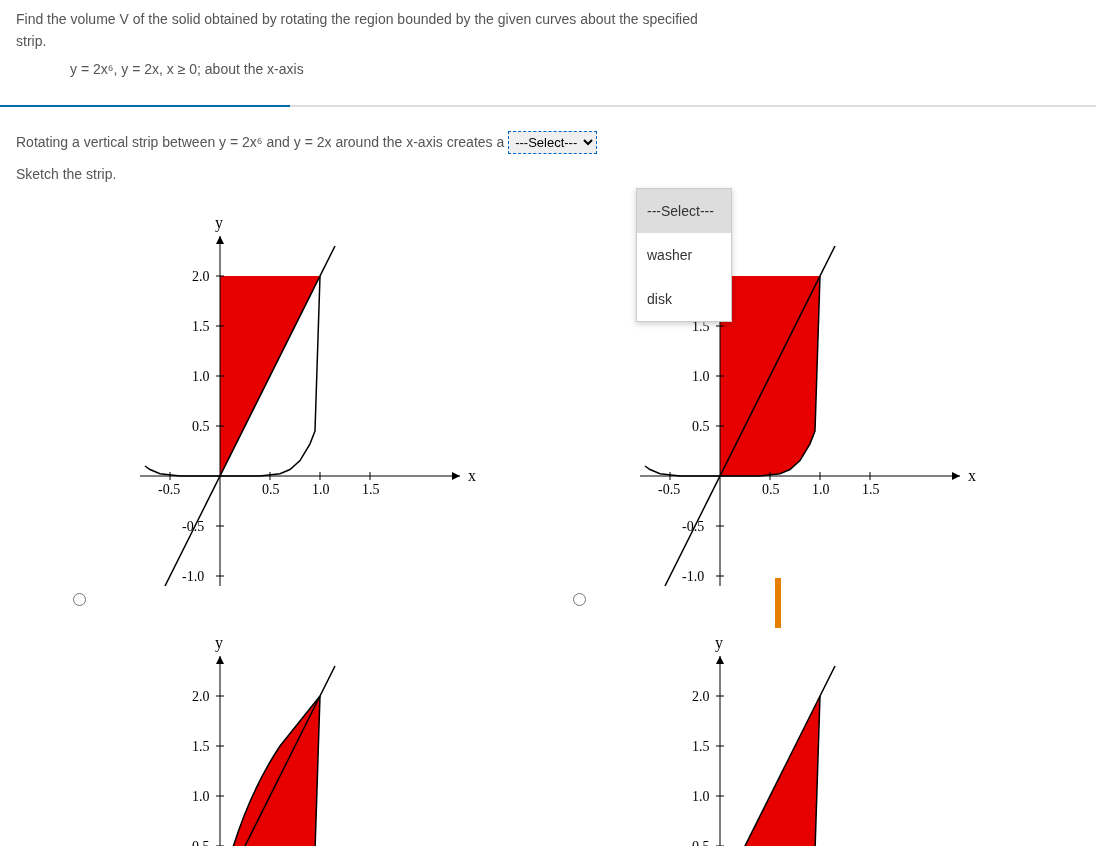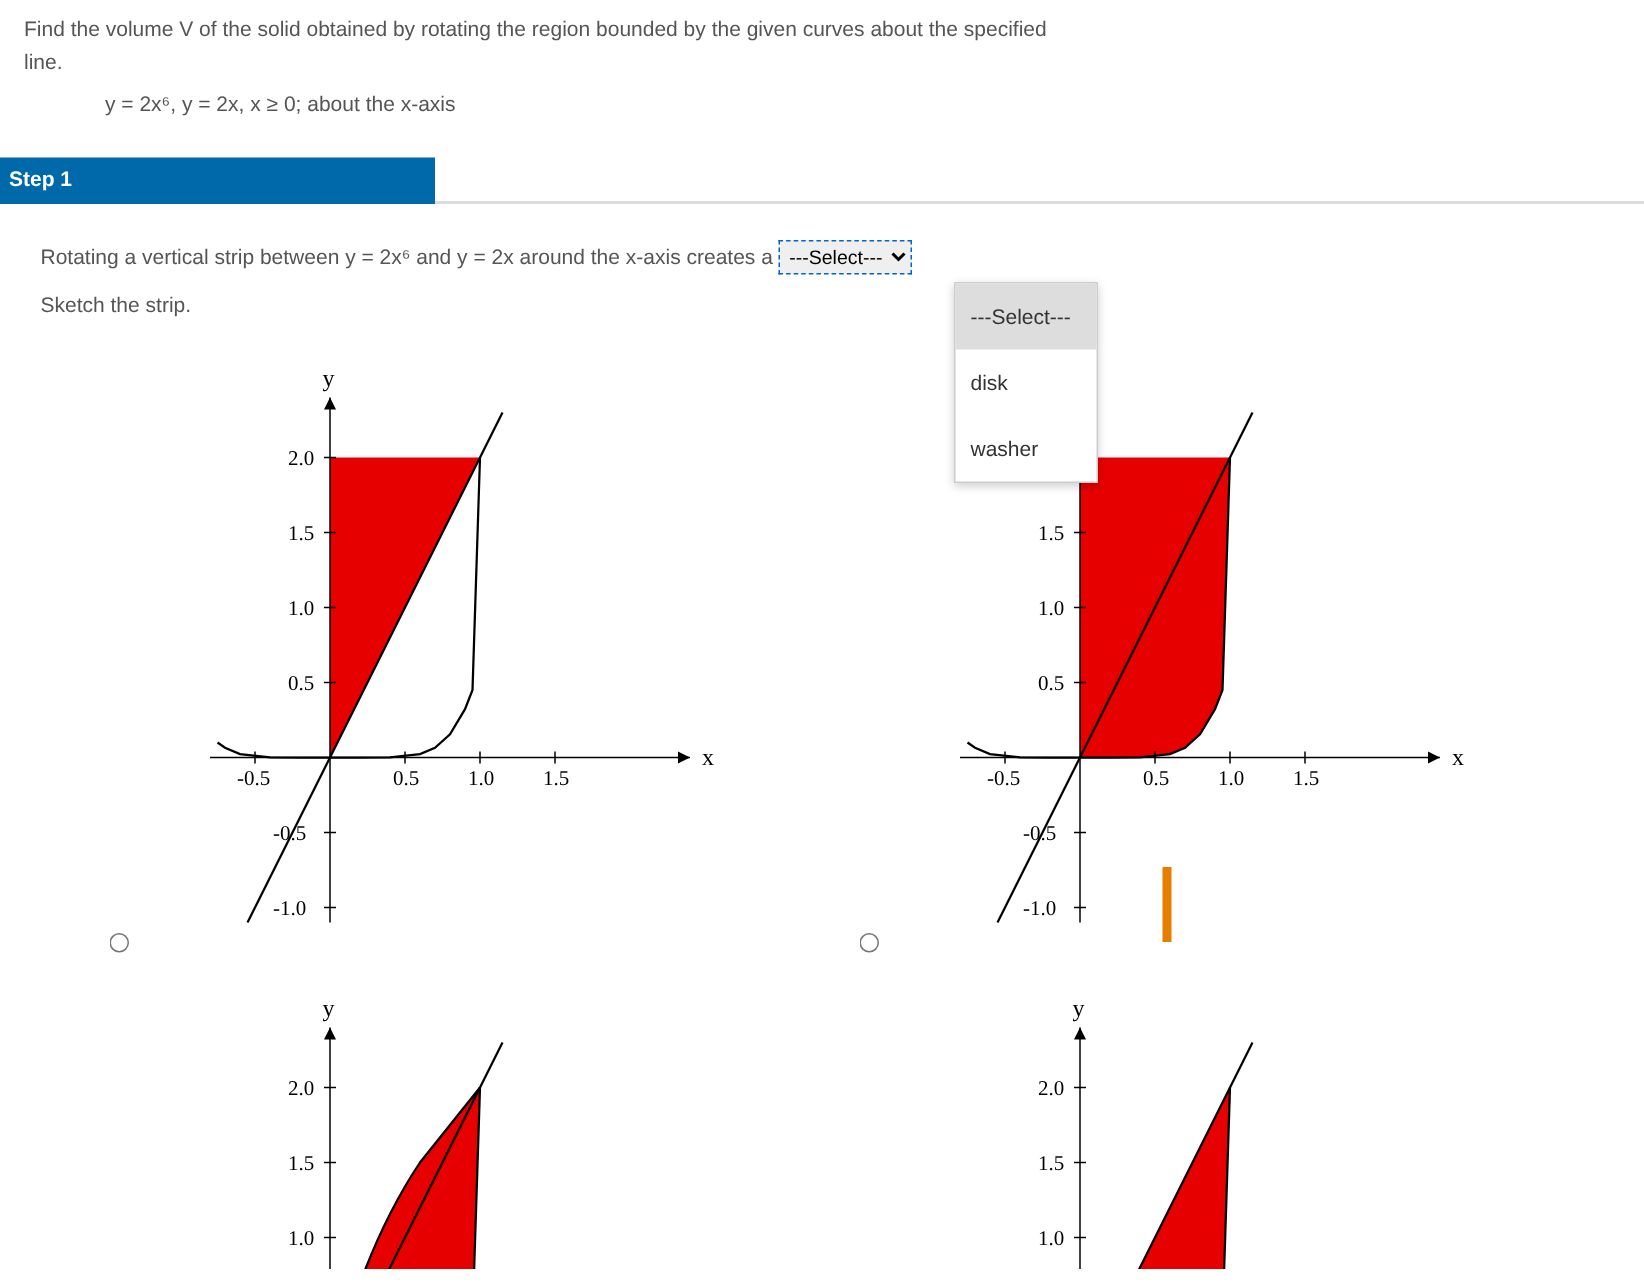--- a/index.html
+++ b/index.html
@@ -4,64 +4,63 @@
 <style>
 html,body{margin:0;padding:0;font-family:Arial,Helvetica,sans-serif;font-size:14px;color:#333;background:#fff}
 .page{width:1096px;height:846px;position:relative;overflow:hidden}
 .prompt{padding:8px 16px 0 16px;line-height:1.6;color:#555}
 .equation{padding:8px 16px 12px 70px;color:#555}
 .em{}
 .step-wrap{margin-top:16px}
 .step-tab{display:inline-block;background:#0069a9;color:#fff;padding:6px 0;width:290px;font-size:14px;border-bottom:1px solid #0069a9}
 .step-tab span{padding-left:6px;font-weight:bold}
 .step-line{height:2px;background:linear-gradient(to right,#0069a9 290px,#ddd 290px)}
-.step-body{padding:12px 27px}
+.step-body{padding:12px 16px}
 .sentence{margin:12px 0;color:#555;position:relative}
 select.inline{border:1px dashed #06c;font-size:13px;padding:2px 2px}
 .dropdown{position:absolute;left:636px;top:188px;width:94px;background:#fff;border:1px solid #ccc;box-shadow:0 2px 6px rgba(0,0,0,.2);z-index:10}
 .dropdown .opt{padding:14px 10px;font-size:14px;color:#333}
 .dropdown .opt.sel{background:#ddd}
 .charts{display:flex;flex-wrap:wrap;padding:0 20px}
 .chart-cell{width:500px;height:420px;position:relative;margin-bottom:0}
 .radio{position:absolute;left:48px;bottom:20px}
 svg{position:absolute;left:60px;top:0}
 .axis-label{font-family:'Times New Roman',serif;font-size:16px}
 .tick-label{font-family:'Times New Roman',serif;font-size:14px}
 .orange-bar{position:absolute;width:6px;height:50px;background:#e67e00;left:775px;top:578px}
 </style>
 </head>
 <body>
 
 <div class="page">
   <div class="prompt">
     <span>Find the volume V of the solid obtained by rotating the region bounded by the given curves about the specified</span><br>
-    <span>line.</span>
+    <span>strip.</span>
   </div>
   <div class="equation">
     <span class="em">y = 2x⁶,   y = 2x,   x ≥ 0;    about the x-axis</span>
   </div>
 
   <div class="step-wrap">
-    <div class="step-tab"><span>Step 1</span></div>
     <div class="step-line"></div>
     <div class="step-body">
       <div class="sentence">
         <span>Rotating a vertical strip between  y = 2x⁶  and  y = 2x  around the x-axis creates a</span>
         <select class="inline">
           <option>---Select---</option>
         </select>
       </div>
       <div class="sentence">Sketch the strip.</div>
     </div>
   </div>
 
   <div class="dropdown">
     <div class="opt sel">---Select---</div>
+    <div class="opt">washer</div>
     <div class="opt">disk</div>
-    <div class="opt">washer</div>
   </div>
 
   <div class="charts">
 
     <div class="chart-cell">
       <input type="radio" class="radio" name="sketch" style="">
       <svg width="420" height="420" viewBox="0 0 420 420">
 
         <g>
 

